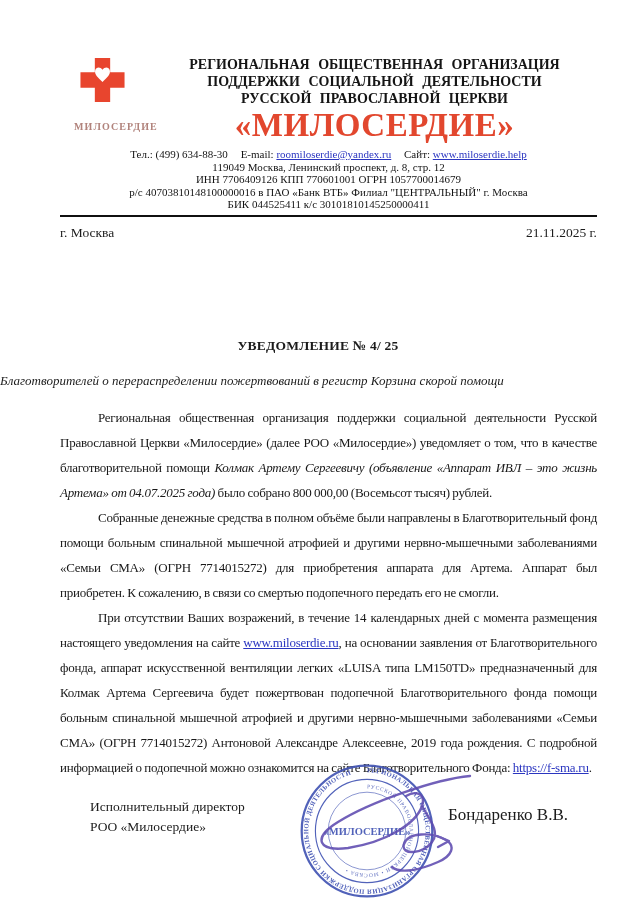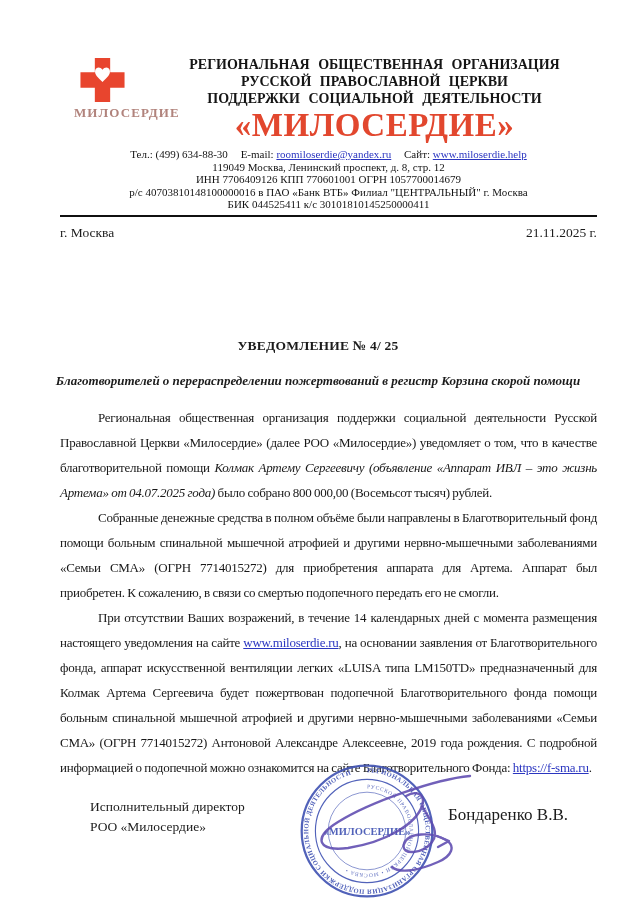--- a/index.html
+++ b/index.html
@@ -4,32 +4,32 @@
 <style>
   html,body{margin:0;padding:0;background:#ffffff;}
   .page{
     position:relative;width:636px;height:900px;margin:0 auto;background:#ffffff;
     font-family:"Liberation Serif","DejaVu Serif",serif;color:#1c1c1c;overflow:hidden;
   }
   
   .header{padding:56px 39px 0 60px;position:relative;}
   .logo{position:absolute;left:74px;top:57px;width:56px;text-align:center;}
   .logo svg{display:block;margin:0 auto;width:47px;height:46px;}
-  .logo-caption{margin-top:2px;font-size:13px;letter-spacing:1.1px;color:#b1837c;font-weight:bold;text-align:center;}
+  .logo-caption{margin-top:18px;font-size:10px;letter-spacing:1.1px;color:#b1837c;font-weight:bold;text-align:center;}
   .org-block{margin-left:92px;text-align:center;font-weight:bold;font-size:14px;line-height:17px;word-spacing:5px;color:#151515;}
   .brand{margin-left:92px;text-align:center;font-weight:bold;font-size:33px;line-height:33px;margin-top:2px;color:#e2472e;letter-spacing:.5px;}
   .contacts{margin-top:6px;text-align:center;font-size:11px;line-height:12.6px;color:#141414;}
   .contacts .sep{display:inline-block;width:10px;}
   a.link{color:#2a35c0;text-decoration:underline;cursor:pointer;}
   .rule{margin-top:4px;border-top:2.5px solid #101010;height:0;}
   
   .date-row{display:flex;justify-content:space-between;padding:0 39px 0 60px;margin-top:8px;font-size:13.5px;}
   
   .title{text-align:center;margin-top:96px;font-weight:bold;font-size:13.5px;line-height:18px;letter-spacing:.2px;}
-  .subject{text-align:center;margin-top:17px;font-weight:bold;font-style:italic;font-size:13px;line-height:17px;}
+  .subject{text-align:left;margin-top:17px;font-weight:normal;font-style:italic;font-size:13px;line-height:17px;}
   
   .body{padding:0 39px 0 60px;margin-top:16px;text-align:justify;font-size:13px;line-height:25px;letter-spacing:-0.25px;word-spacing:-0.5px;color:#181818;}
   .body p{margin:0;text-indent:38px;}
   
   .sig-role{position:absolute;left:90px;top:797px;font-size:13.5px;line-height:20px;}
   .sig-name{position:absolute;left:448px;top:805px;font-size:17px;}
   .stamp{position:absolute;left:296px;top:760px;width:142px;height:142px;opacity:.92;}
   .autograph{position:absolute;left:298px;top:758px;width:185px;height:142px;opacity:.88;}
 </style>
 </head>
@@ -41,22 +41,22 @@
     <div class="logo">
       <svg viewBox="0 0 48 48">
         <path d="M16 1 h16 v15 h15 v16 h-15 v15 h-16 v-15 h-15 v-16 h15 z" fill="#e8452e"></path>
         <path d="M24 26 C19 21 15.3 18.4 16.4 13.8 C17.3 10.2 21.6 9.8 24 13.2 C26.4 9.8 30.7 10.2 31.6 13.8 C32.7 18.4 29 21 24 26 Z" fill="#ffffff"></path>
       </svg>
       <div class="logo-caption">МИЛОСЕРДИЕ</div>
     </div>
 
     <div class="org-block">
       <div>РЕГИОНАЛЬНАЯ ОБЩЕСТВЕННАЯ ОРГАНИЗАЦИЯ</div>
+      <div>ПОДДЕРЖКИ СОЦИАЛЬНОЙ ДЕЯТЕЛЬНОСТИ</div>
       <div>РУССКОЙ ПРАВОСЛАВНОЙ ЦЕРКВИ</div>
-      <div>ПОДДЕРЖКИ СОЦИАЛЬНОЙ ДЕЯТЕЛЬНОСТИ</div>
     </div>
 
     <div class="brand">«МИЛОСЕРДИЕ»</div>
 
     <div class="contacts">
       <div>
         <span>Тел.: (499) 634-88-30</span><span class="sep"></span>
         <span>E-mail:</span>
         <a class="link">roomiloserdie@yandex.ru</a><span class="sep"></span>
         <span>Сайт:</span>

